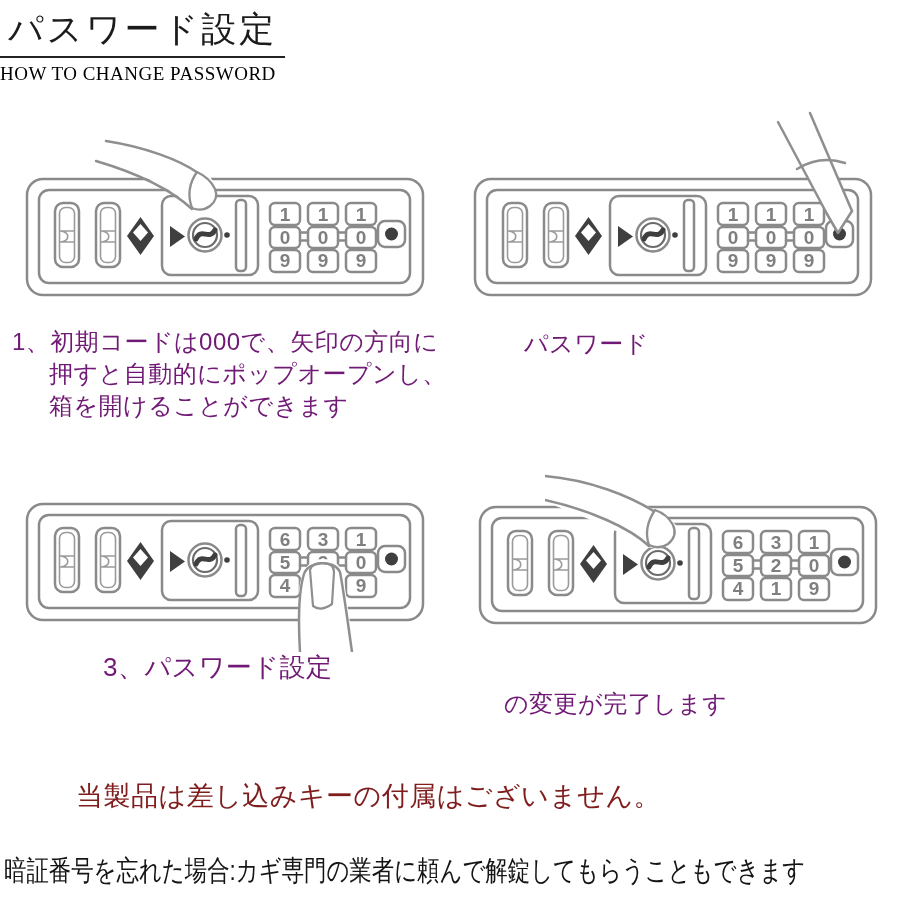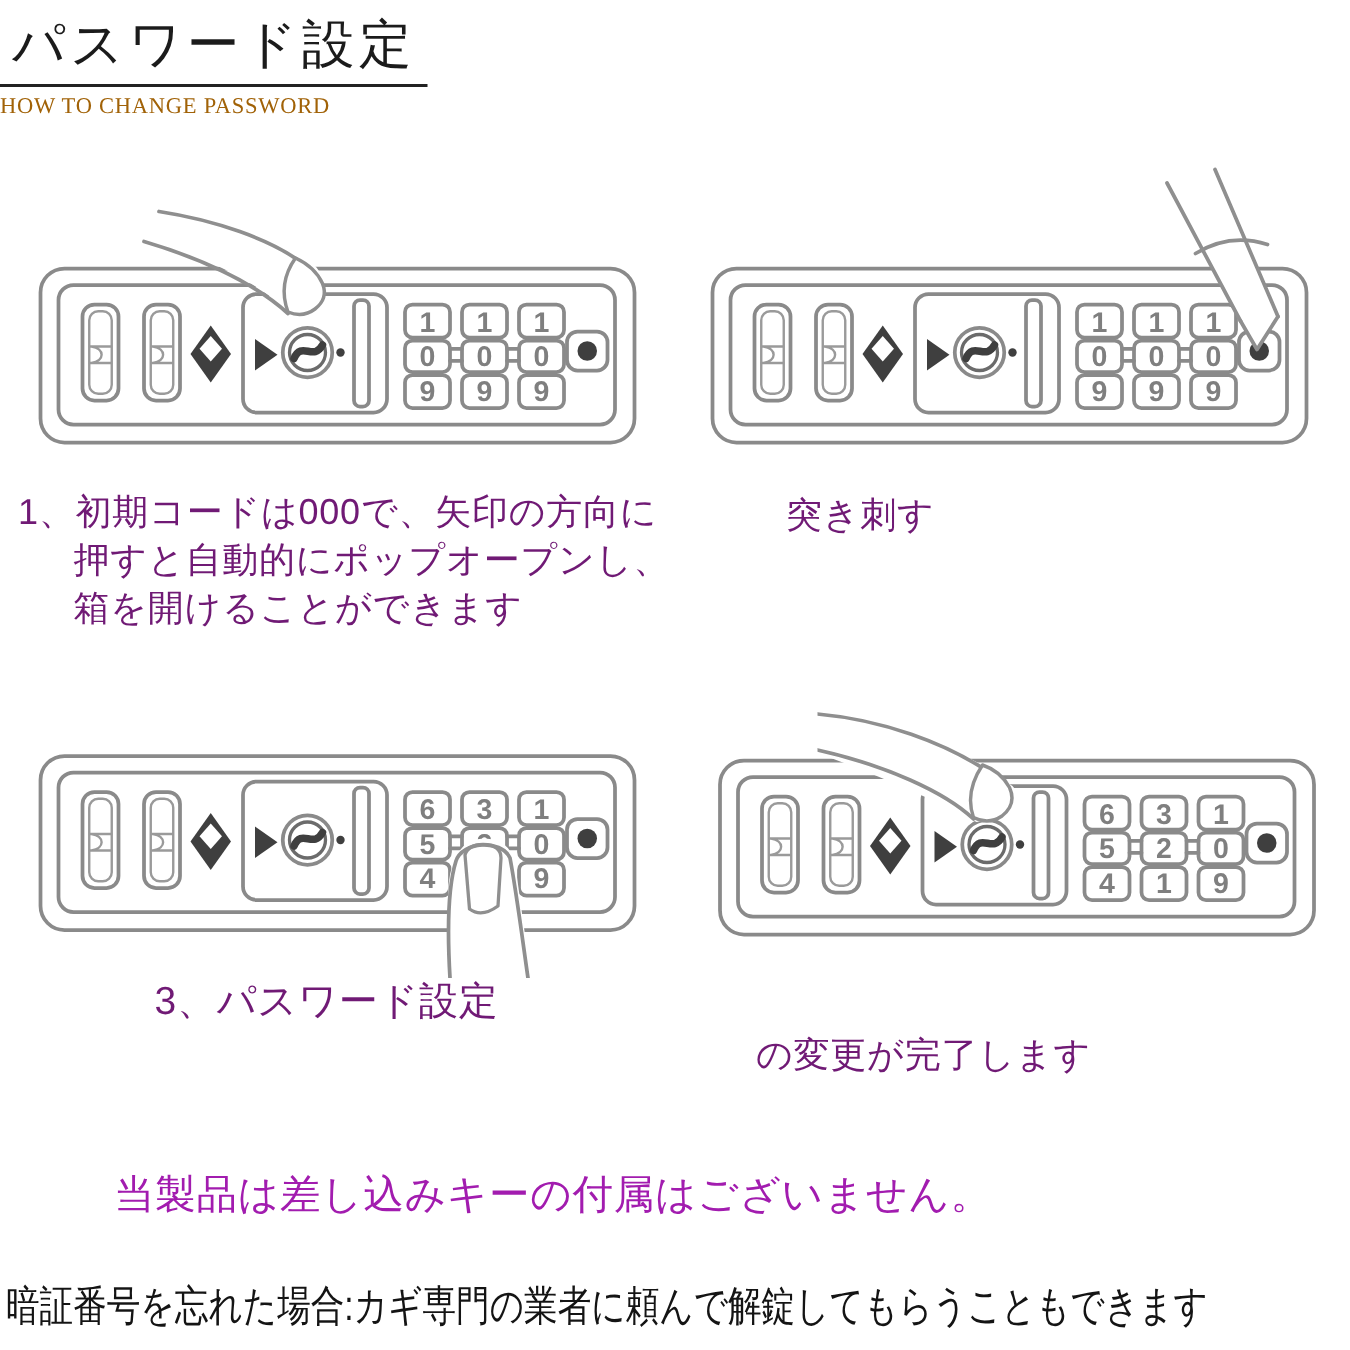--- a/index.html
+++ b/index.html
@@ -5,21 +5,21 @@
   html,body{margin:0;padding:0;background:#fff;}
   #sheet{position:relative;width:900px;height:900px;background:#fff;overflow:hidden;
          font-family:"Liberation Sans",sans-serif;}
 
   
   .header{position:absolute;top:6px;left:0;right:0;}
   .title{display:inline-block;font-family:"Liberation Serif","DejaVu Serif",serif;
          font-size:35px;font-weight:500;letter-spacing:3px;color:#1b1b1b;
          border-bottom:2px solid #222;padding:0 8px 3px;}
   .subtitle{margin-top:5px;font-family:"Liberation Serif","DejaVu Serif",serif;
-            font-size:15px;letter-spacing:.5px;color:#a16207;}
+            font-size:19px;letter-spacing:.5px;color:#000000;}
 
   
   .lock{position:absolute;width:400px;height:120px;}
   .lock svg{display:block;width:400px;height:120px;}
   .ln{fill:none;stroke:#8a8a8a;stroke-width:2.5;stroke-linecap:round;stroke-linejoin:round;}
   .lnt{fill:none;stroke:#9a9a9a;stroke-width:1.6;stroke-linecap:round;stroke-linejoin:round;}
   .dark{fill:#3f3f3f;stroke:none;}
   .digit{font-family:"Liberation Sans","DejaVu Sans",sans-serif;font-size:19px;font-weight:bold;fill:#7f7f7f;}
   .overlay{position:absolute;}
   .overlay svg{display:block;}
@@ -357,30 +357,30 @@
     </svg>
   </div>
 
   <div class="step" id="step1">
     <div><span>1、</span><span>初期コードは000で、矢印の方向に</span></div>
     <div class="cont">押すと自動的にポップオープンし、</div>
     <div class="cont">箱を開けることができます</div>
   </div>
 
   <div class="step" id="step2">
-    <div class="cont">突き刺す</div>
+    <div class="cont">パスワード</div>
   </div>
 
   <div class="step" id="step3">
     <div><span>3、</span><span>パスワード設定</span></div>
   </div>
 
   <div class="step" id="step4">
     <div class="cont">の変更が完了します</div>
   </div>
 
-  <div class="red-note" style="color: #a21caf;">
+  <div class="red-note" style="color: #7f1d1d;">
     <div class="l1">当製品は差し込みキーの付属はございません。</div>
   </div>
 
   <div class="footer">暗証番号を忘れた場合:カギ専門の業者に頼んで解錠してもらうこともできます</div>
 
 </div>
 
 </body></html>

